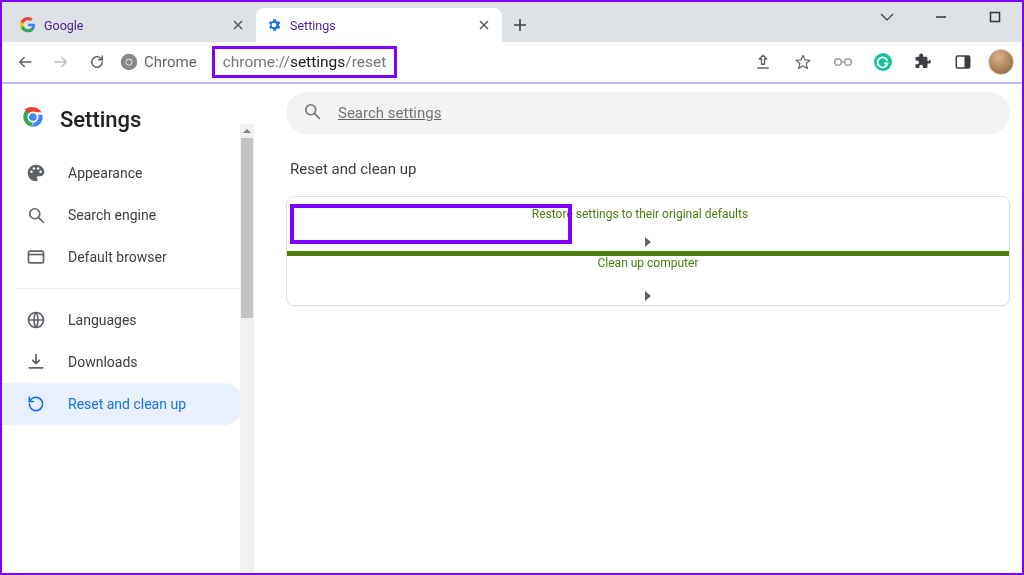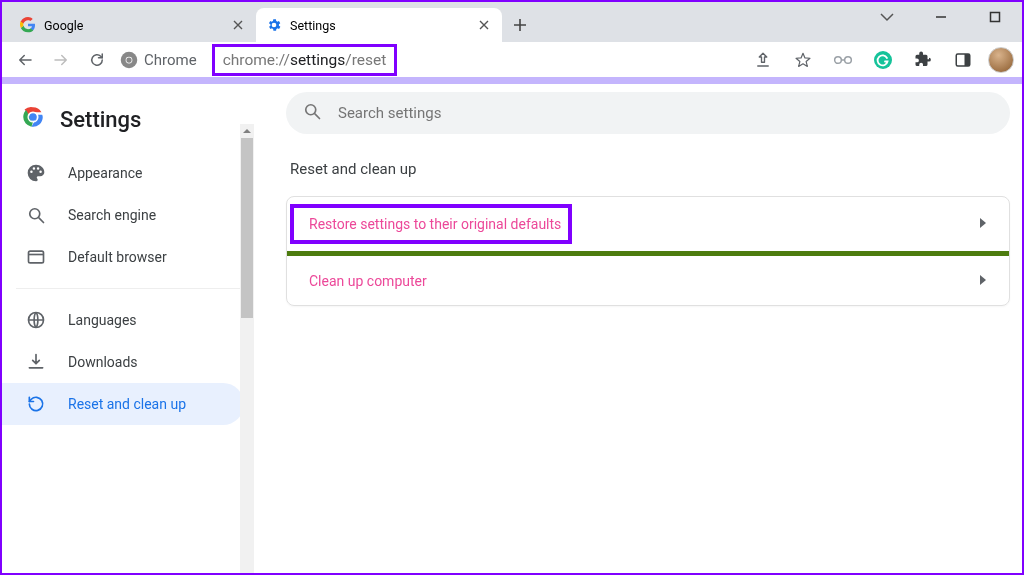--- a/index.html
+++ b/index.html
@@ -5,30 +5,30 @@
     * { margin: 0; padding: 0; box-sizing: border-box; font-family: "Segoe UI", Roboto, Arial, sans-serif; }
     body { width: 1024px; height: 575px; overflow: hidden; border: 2px solid #8000ff; background: #fff; position: relative; }
 
     
     .window-controls { position: absolute; top: 6px; right: 12px; display: flex; align-items: center; gap: 24px; }
     .window-controls .ctl { width: 30px; height: 18px; display: flex; justify-content: center; align-items: center; color: #444; }
     .window-controls svg { display: block; }
 
     
     .tab-strip { height: 40px; background: #dee1e6; display: flex; align-items: flex-end; padding-left: 8px; }
-    .tab { height: 34px; width: 246px; display: flex; align-items: center; padding: 0 10px; font-size: 12.5px; color: #000000; position: relative; border-top-left-radius: 8px; border-top-right-radius: 8px; }
+    .tab { height: 34px; width: 246px; display: flex; align-items: center; padding: 0 10px; font-size: 12.5px; color: #4c1d95; position: relative; border-top-left-radius: 8px; border-top-right-radius: 8px; }
     .tab.inactive { background: transparent; }
     .tab.active   { background: #fff; }
     .tab .favicon { width: 16px; height: 16px; margin-right: 8px; display: flex; align-items: center; justify-content: center; }
     .tab .title   { flex: 1; overflow: hidden; white-space: nowrap; text-overflow: ellipsis; }
     .tab .close   { width: 16px; height: 16px; display: flex; align-items: center; justify-content: center; color: #555; }
     .newtab { width: 28px; height: 28px; display: flex; align-items: center; justify-content: center; margin-left: 4px; margin-bottom: 3px; color: #444; border-radius: 50%; }
 
     
-    .toolbar { height: 42px; background: #fff; display: flex; align-items: center; padding: 0 8px; border-bottom: 7px solid #c4b5fd; gap: 6px; }
+    .toolbar { height: 42px; background: #fff; display: flex; align-items: center; padding: 0 8px; border-bottom: 2px solid #c4b5fd; gap: 6px; }
     .tb-btn  { width: 30px; height: 30px; display: flex; align-items: center; justify-content: center; color: #5f6368; border-radius: 50%; }
     .tb-btn.disabled { color: #bdbdbd; }
     .chrome-label { display: flex; align-items: center; gap: 6px; color: #5f6368; font-size: 15px; margin: 0 4px 0 2px; }
     .omnibox-wrap { flex: 1; display: flex; align-items: center; }
     .omnibox { position: relative; border: 3px solid #8000ff; padding: 4px 8px; font-size: 15.5px; color: #777; margin-left: 5px; }
     .omnibox .seg1 { color: #777; }
     .omnibox .seg2 { color: #202124; }
     .omnibox .seg3 { color: #777; }
     .toolbar-right { display: flex; align-items: center; gap: 10px; margin-left: 8px; }
     .avatar { width: 26px; height: 26px; border-radius: 50%; background: radial-gradient(circle at 40% 30%, #d9b38c, #8a5a2c); border: 1px solid #ccc; }
@@ -42,25 +42,25 @@
     .nav-item { height: 42px; display: flex; align-items: center; gap: 22px; padding-left: 24px; font-size: 14px; color: #3c4043; border-top-right-radius: 21px; border-bottom-right-radius: 21px; margin-right: 10px; cursor: pointer; }
     .nav-item .nicon { width: 20px; height: 20px; display: flex; align-items: center; justify-content: center; color: #5f6368; }
     .nav-item.selected { background: #e8f0fe; color: #1a73e8; }
     .nav-item.selected .nicon { color: #1a73e8; }
     .nav-sep { height: 1px; background: #eee; margin: 10px 14px 10px 14px; }
     .sidebar-scrollbar { position: absolute; top: 40px; bottom: 0; right: 0; width: 14px; background: #f1f1f1; display: flex; flex-direction: column; align-items: center; }
     .sb-arrow { width: 14px; height: 14px; display: flex; align-items: center; justify-content: center; color: #777; }
     .sb-thumb { width: 12px; flex: 0 0 180px; background: #c4c4c4; margin-top: 0; }
 
     .main    { flex: 1; padding: 8px 12px 0 32px; background: #fff; }
-    .search-bar { height: 42px; background: #f1f3f4; border-radius: 21px; display: flex; align-items: center; padding: 0 16px; gap: 16px; color: #5f6368; font-size: 14.5px; margin: 0 0 26px 0; }
+    .search-bar { height: 42px; background: #f1f3f4; border-radius: 21px; display: flex; align-items: center; padding: 0 16px; gap: 16px; color: #5f6368; font-size: 14.5px; margin: 0 0 26px 0; text-decoration: underline; }
     .search-bar input { border: none; background: transparent; outline: none; flex: 1; font-size: 15px; color: #202124; }
     .section-title { font-size: 15px; color: #3c4043; margin: 0 0 18px 4px; }
     .card { border: 1px solid #e0e0e0; border-radius: 8px; box-shadow: 0 1px 2px rgba(0,0,0,0.04); overflow: hidden; }
-    .row  { height: 54px; display: flex; align-items: center; justify-content: space-between; padding: 0 22px; font-size: 14px; color: #ec4899; cursor: pointer; }
+    .row  { height: 54px; display: flex; align-items: center; justify-content: space-between; padding: 0 22px; font-size: 12px; color: #4d7c0f; cursor: pointer; flex-direction: column; }
     .row + .row { border-top: 5px solid #4d7c0f; }
     .row .chev { color: #5f6368; }
     .row-highlight { position: relative; }
     .row-highlight .row-label { position: relative; padding: 10px 16px 10px 0; }
     .row-highlight .hl { position: absolute; left: 3px; top: 7px; width: 282px; height: 40px; border: 4px solid #8000ff; pointer-events: none; }
   </style>
 </head>
 <body>
 
 <div class="window-controls">

